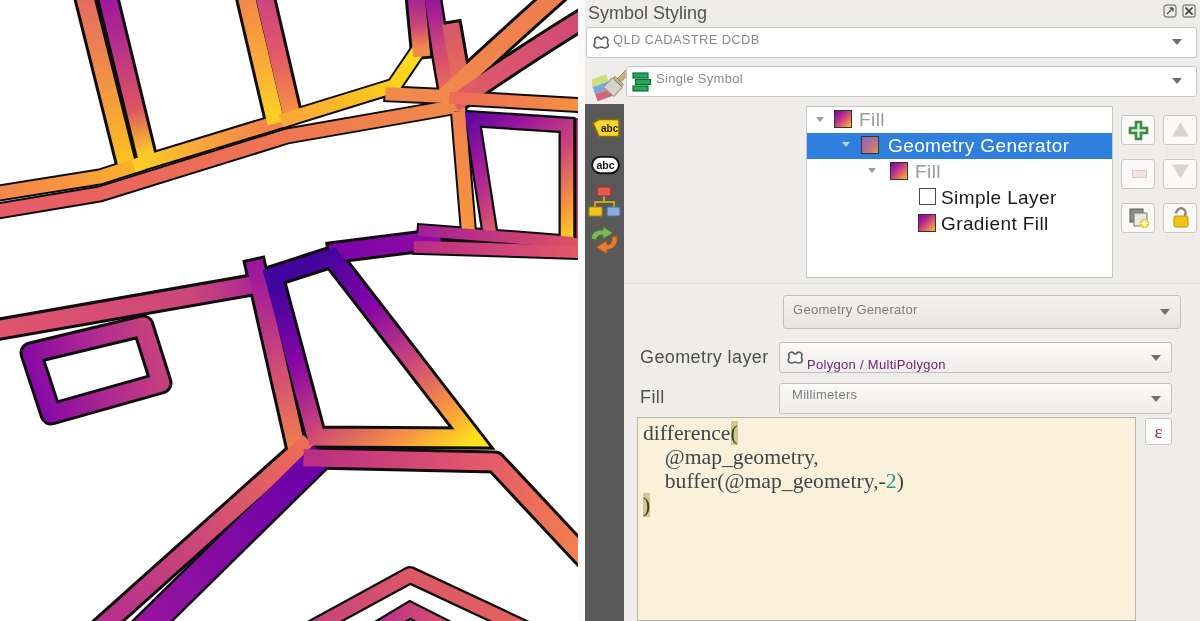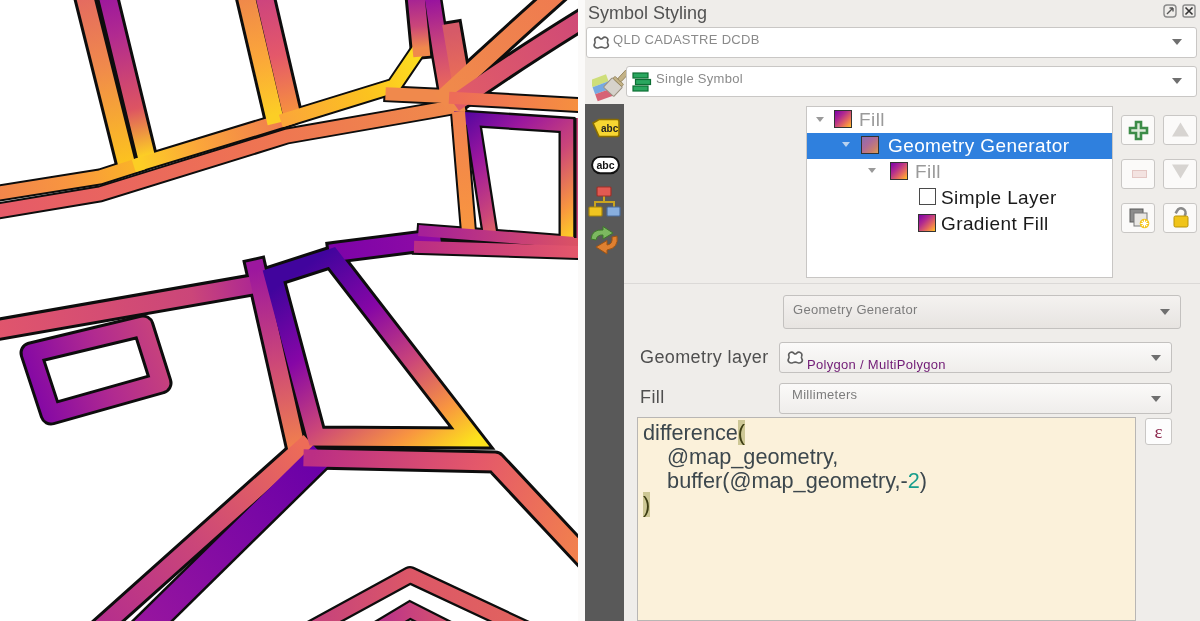--- a/index.html
+++ b/index.html
@@ -14,21 +14,21 @@
 .ctext{color:#8a8a8a;font-size:13px;letter-spacing:0.3px;position:absolute;white-space:nowrap;}
 .lbl{color:#4f4f4f;font-size:18px;letter-spacing:0.4px;position:absolute;white-space:nowrap;}
 .arrow{position:absolute;width:0;height:0;border-left:5px solid transparent;border-right:5px solid transparent;border-top:6px solid #6f6f6f;}
 .tri{position:absolute;width:0;height:0;border-left:4px solid transparent;border-right:4px solid transparent;border-top:5px solid #9a9a9a;}
 .swatch{position:absolute;width:18px;height:18px;border:1px solid #333;box-sizing:border-box;
 background:linear-gradient(135deg,#7e03a8 0%,#b12a90 35%,#e16462 65%,#f89540 85%,#fdc527 100%);}
 .btn{position:absolute;width:34px;height:30px;background:#fbfaf9;border:1px solid #c9c7c5;border-radius:3px;box-sizing:border-box;}
 .treetxt{position:absolute;font-size:19px;letter-spacing:0.4px;white-space:nowrap;}
 #editor{position:absolute;left:52px;top:417px;width:499px;height:204px;background:#fbf1da;border:1px solid #b8b6b4;box-sizing:border-box;
 font-family:"Liberation Mono",monospace;font-size:21.7px;line-height:24px;color:#3c474d;}
-#editor pre{margin:3px 0 8px 5px;font-family:Liberation Sans, sans-serif;}
+#editor pre{margin:3px 0 8px 5px;font-family:Liberation Serif, serif;}
 .hl{background:#cdc795;color:#3c3c12;}
 .teal{color:#199e8c;}
 </style>
 </head>
 <body>
 <svg id="map" viewBox="0 0 578 621">
 <defs>
 <linearGradient id="g1" gradientUnits="userSpaceOnUse" x1="78" y1="-30" x2="126" y2="162">
 <stop offset="0" stop-color="#df5f68"></stop>
         <stop offset=".5" stop-color="#f0894c"></stop>

